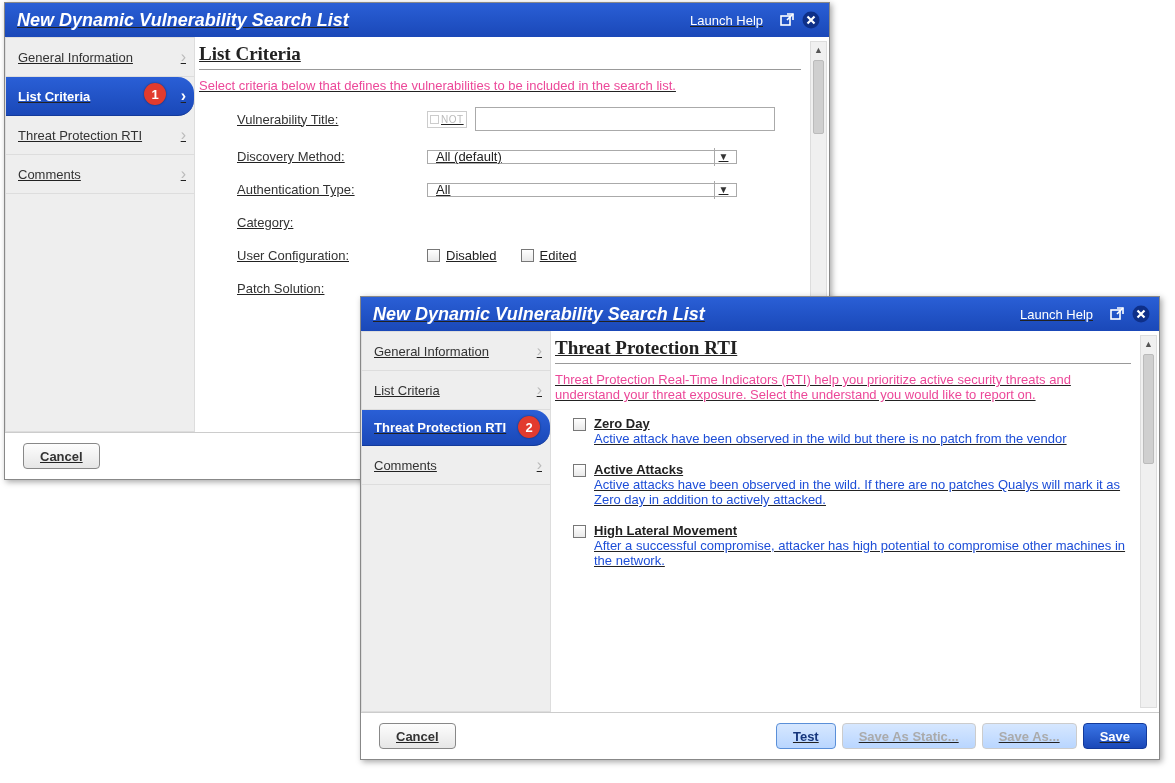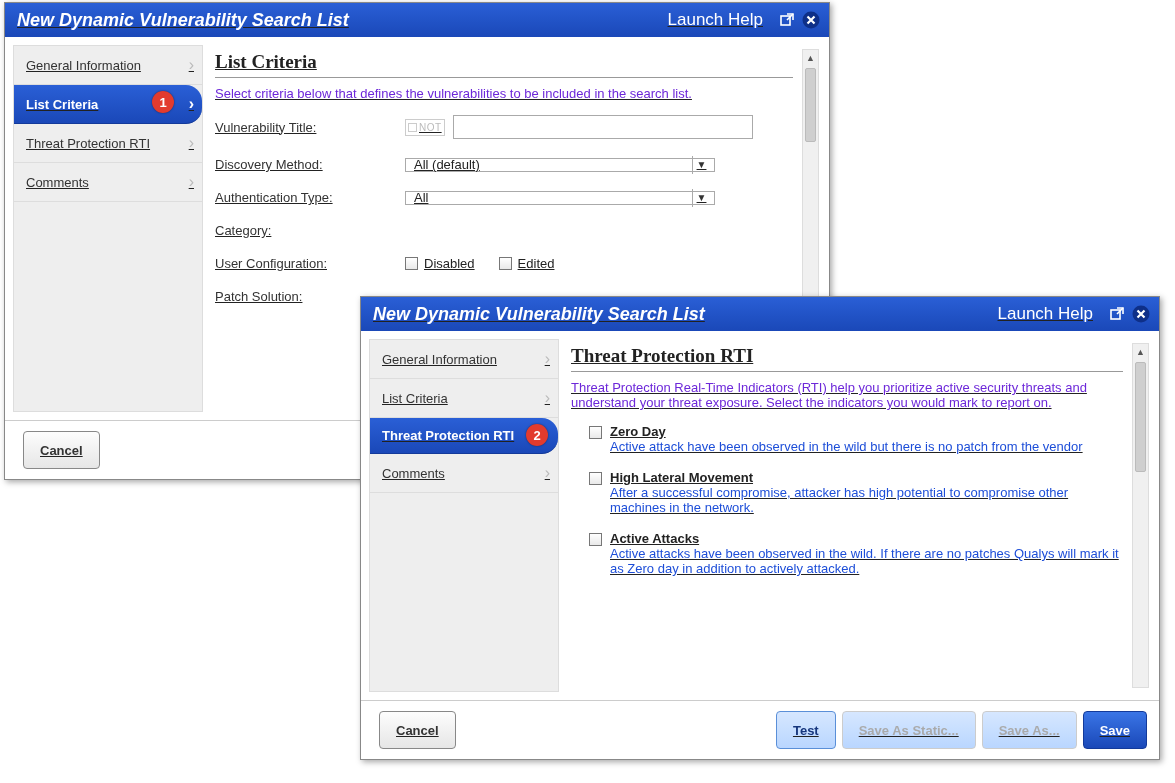--- a/index.html
+++ b/index.html
@@ -32,29 +32,27 @@
     display: flex;
     align-items: center;
     padding: 0 8px 0 12px;
   }
   .titlebar .title {
     font-size: 18px;
     font-weight: bold;
     font-style: italic;
     flex: 1;
   }
-  .titlebar .launch-help { font-size: 17px; margin-right: 10px; cursor: pointer; text-align: right; }
+  .titlebar .launch-help { font-size: 13px; margin-right: 10px; cursor: pointer; text-align: right; }
   .titlebar .tbicon { width: 20px; height: 20px; display:flex; align-items:center; justify-content:center; margin-left:4px; cursor:pointer; }
 
   .body-area {
     display: flex;
     flex: 1;
     overflow: hidden;
-    padding: 8px;
-    gap: 8px;
   }
 
   .sidebar {
     width: 190px;
     background: #eee;
     border: 1px solid #ddd;
   }
   .sidebar-item {
     display: flex;
     align-items: center;
@@ -93,26 +91,27 @@
     padding: 4px 28px 4px 4px;
     overflow: hidden;
   }
   .content h2 {
     font-family: "Times New Roman", serif;
     font-weight: bold;
     font-size: 19px;
     margin: 2px 0 4px 0;
   }
   .content .hr { border-bottom: 1px solid #999; margin-bottom: 8px; }
-  .content .desc { color: #6d28d9; margin-bottom: 14px; }
+  .content .desc { color: #ec4899; margin-bottom: 14px; }
 
   .form-row {
     display: flex;
     align-items: center;
     margin-bottom: 18px;
+    margin-left: 38px;
   }
   .form-row .label { width: 190px; color: #333; }
   .form-row .ctl { flex: 1; display:flex; align-items:center; gap:8px; }
 
   .not-chip {
     border: 1px solid #ccc;
     color: #bbb;
     font-size: 10px;
     padding: 2px 2px;
     display:flex; align-items:center; gap:2px;
@@ -161,21 +160,21 @@
   .rti-item .txt .sub { color: #1d4ed8; }
 
   .footer {
     border-top: 1px solid #ccc;
     padding: 10px 12px;
     display: flex;
     align-items: center;
   }
   .footer .spacer { flex: 1; }
   .btn {
-    height: 38px;
+    height: 26px;
     padding: 0 16px;
     border: 1px solid #888;
     border-radius: 4px;
     background: linear-gradient(#fdfdfd,#e6e6e6);
     color: #333;
     font-weight: bold;
     font-size: 13px;
     cursor: pointer;
     margin-left: 6px;
     display:inline-flex; align-items:center;
@@ -343,42 +342,42 @@
       </div>
       <div class="sidebar-item">
         <span>Comments</span>
         <span class="chev">›</span>
       </div>
     </div>
 
     <div class="content">
       <h2>Threat Protection RTI</h2>
       <div class="hr"></div>
-      <div class="desc">Threat Protection Real-Time Indicators (RTI) help you prioritize active security threats and understand your threat exposure. Select the indicators you would mark to report on.</div>
+      <div class="desc">Threat Protection Real-Time Indicators (RTI) help you prioritize active security threats and understand your threat exposure. Select the understand you would like to report on.</div>
 
       <div style="padding-left:18px;">
         <div class="rti-item">
           <span class="box"></span>
           <div class="txt">
             <div class="name">Zero Day</div>
             <div class="sub">Active attack have been observed in the wild but there is no patch from the vendor</div>
           </div>
         </div>
         <div class="rti-item">
           <span class="box"></span>
           <div class="txt">
-            <div class="name">High Lateral Movement</div>
-            <div class="sub">After a successful compromise, attacker has high potential to compromise other machines in the network.</div>
+            <div class="name">Active Attacks</div>
+            <div class="sub">Active attacks have been observed in the wild. If there are no patches Qualys will mark it as Zero day in addition to actively attacked.</div>
           </div>
         </div>
         <div class="rti-item">
           <span class="box"></span>
           <div class="txt">
-            <div class="name">Active Attacks</div>
-            <div class="sub">Active attacks have been observed in the wild. If there are no patches Qualys will mark it as Zero day in addition to actively attacked.</div>
+            <div class="name">High Lateral Movement</div>
+            <div class="sub">After a successful compromise, attacker has high potential to compromise other machines in the network.</div>
           </div>
         </div>
       </div>
 
       <div class="scrollbar">
         <div class="sbtn">▲</div>
         <div class="thumb" style="height:110px;"></div>
       </div>
     </div>
   </div>

